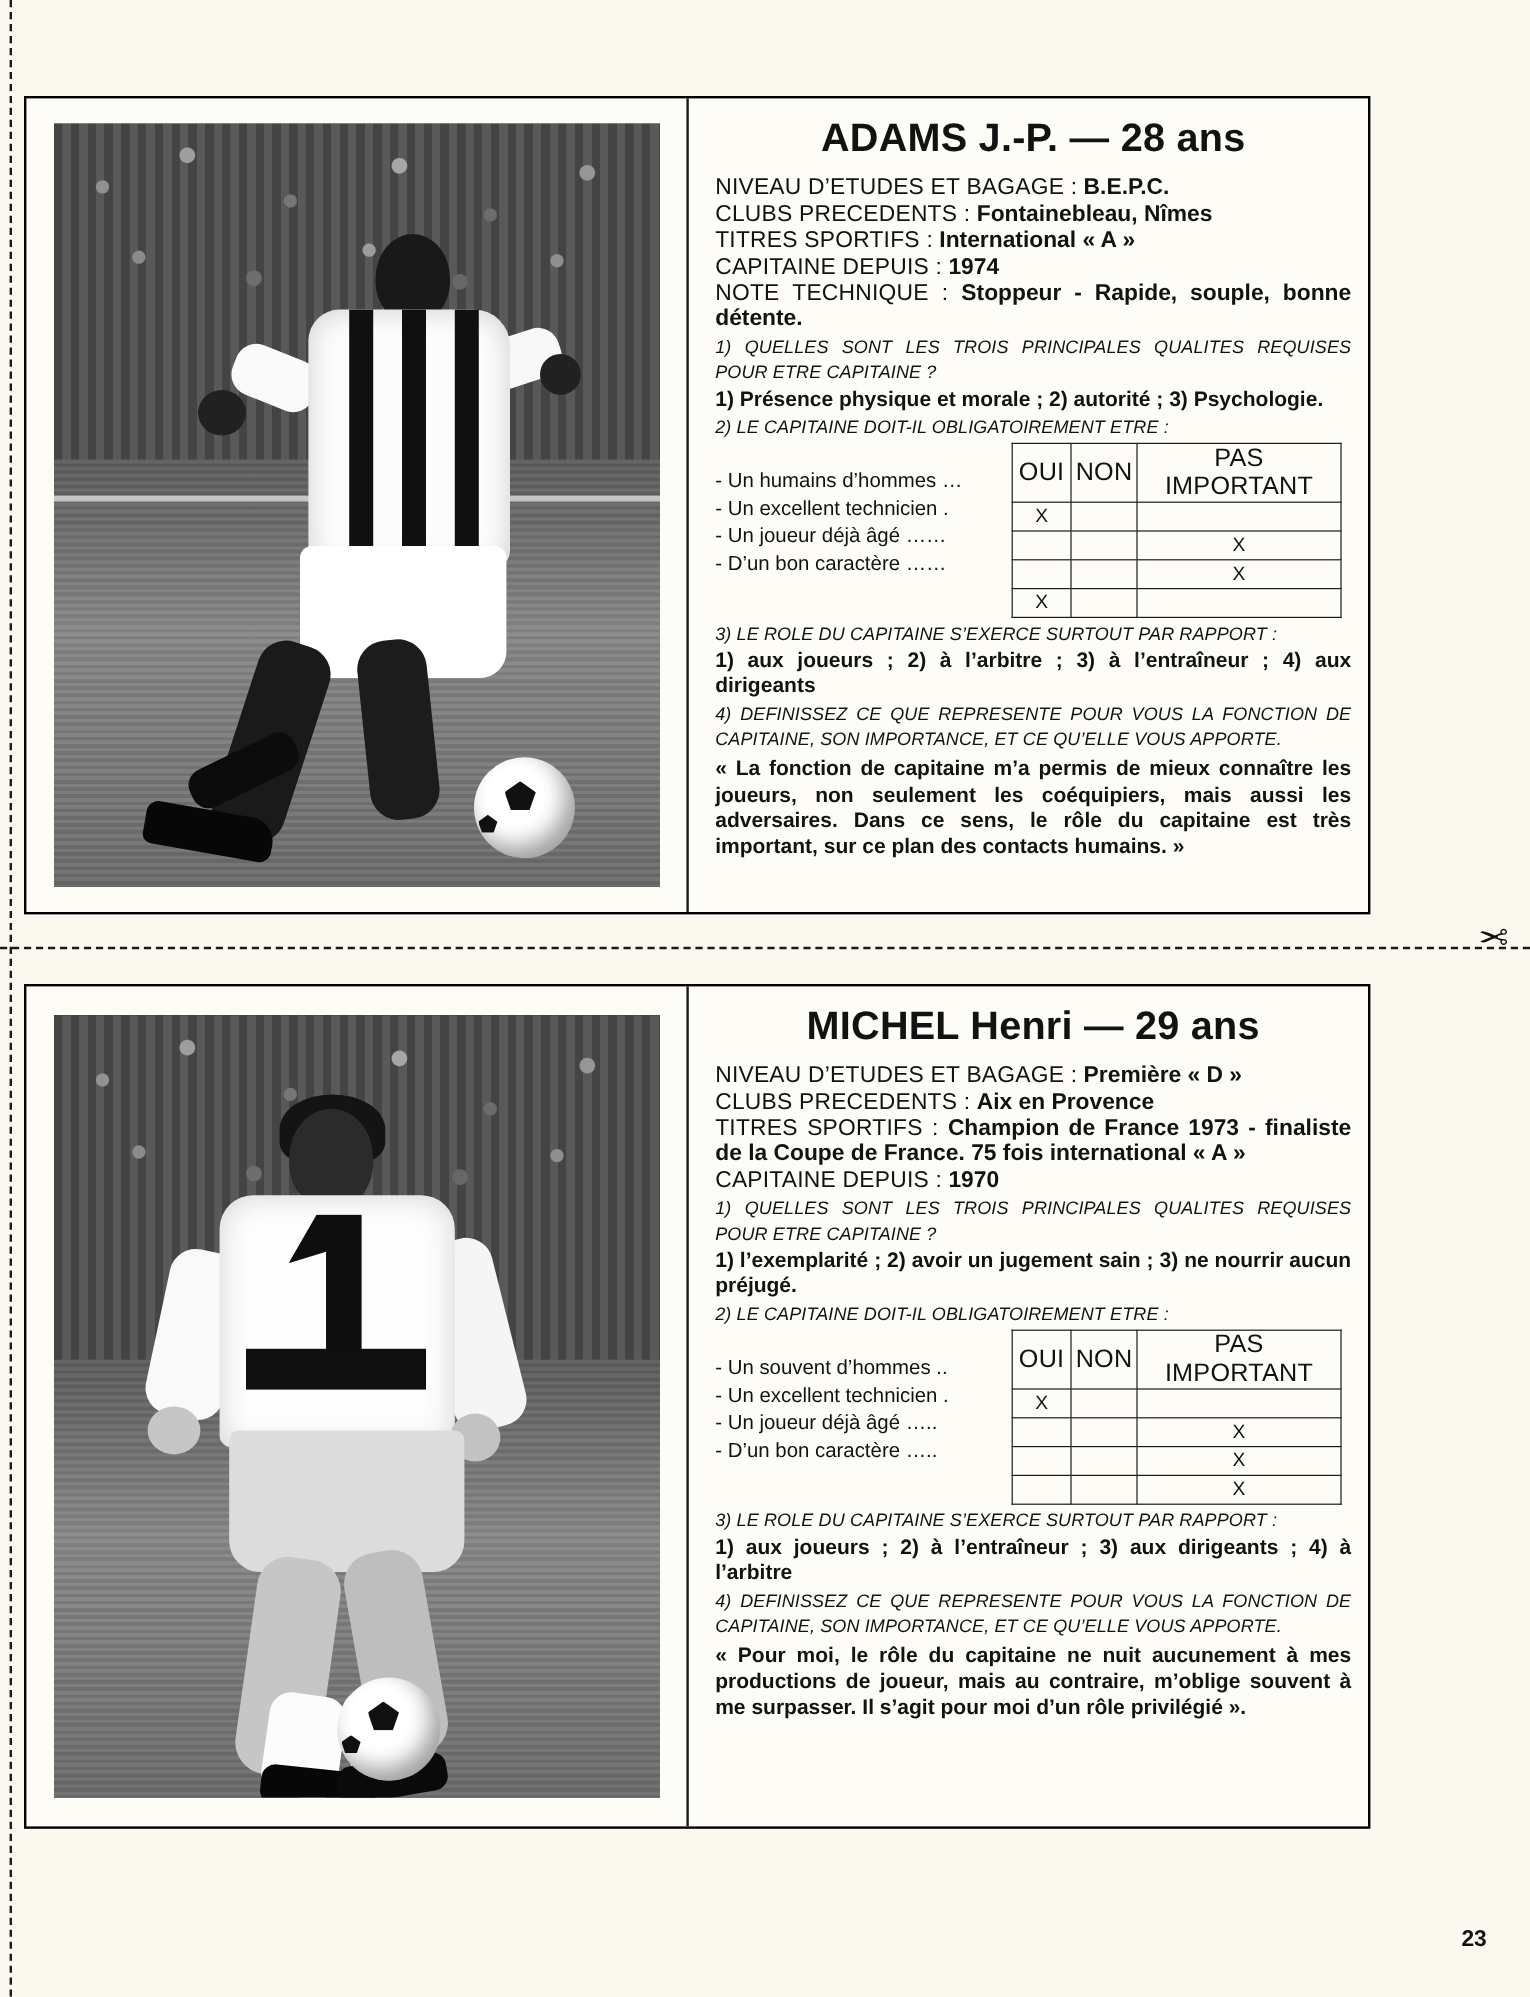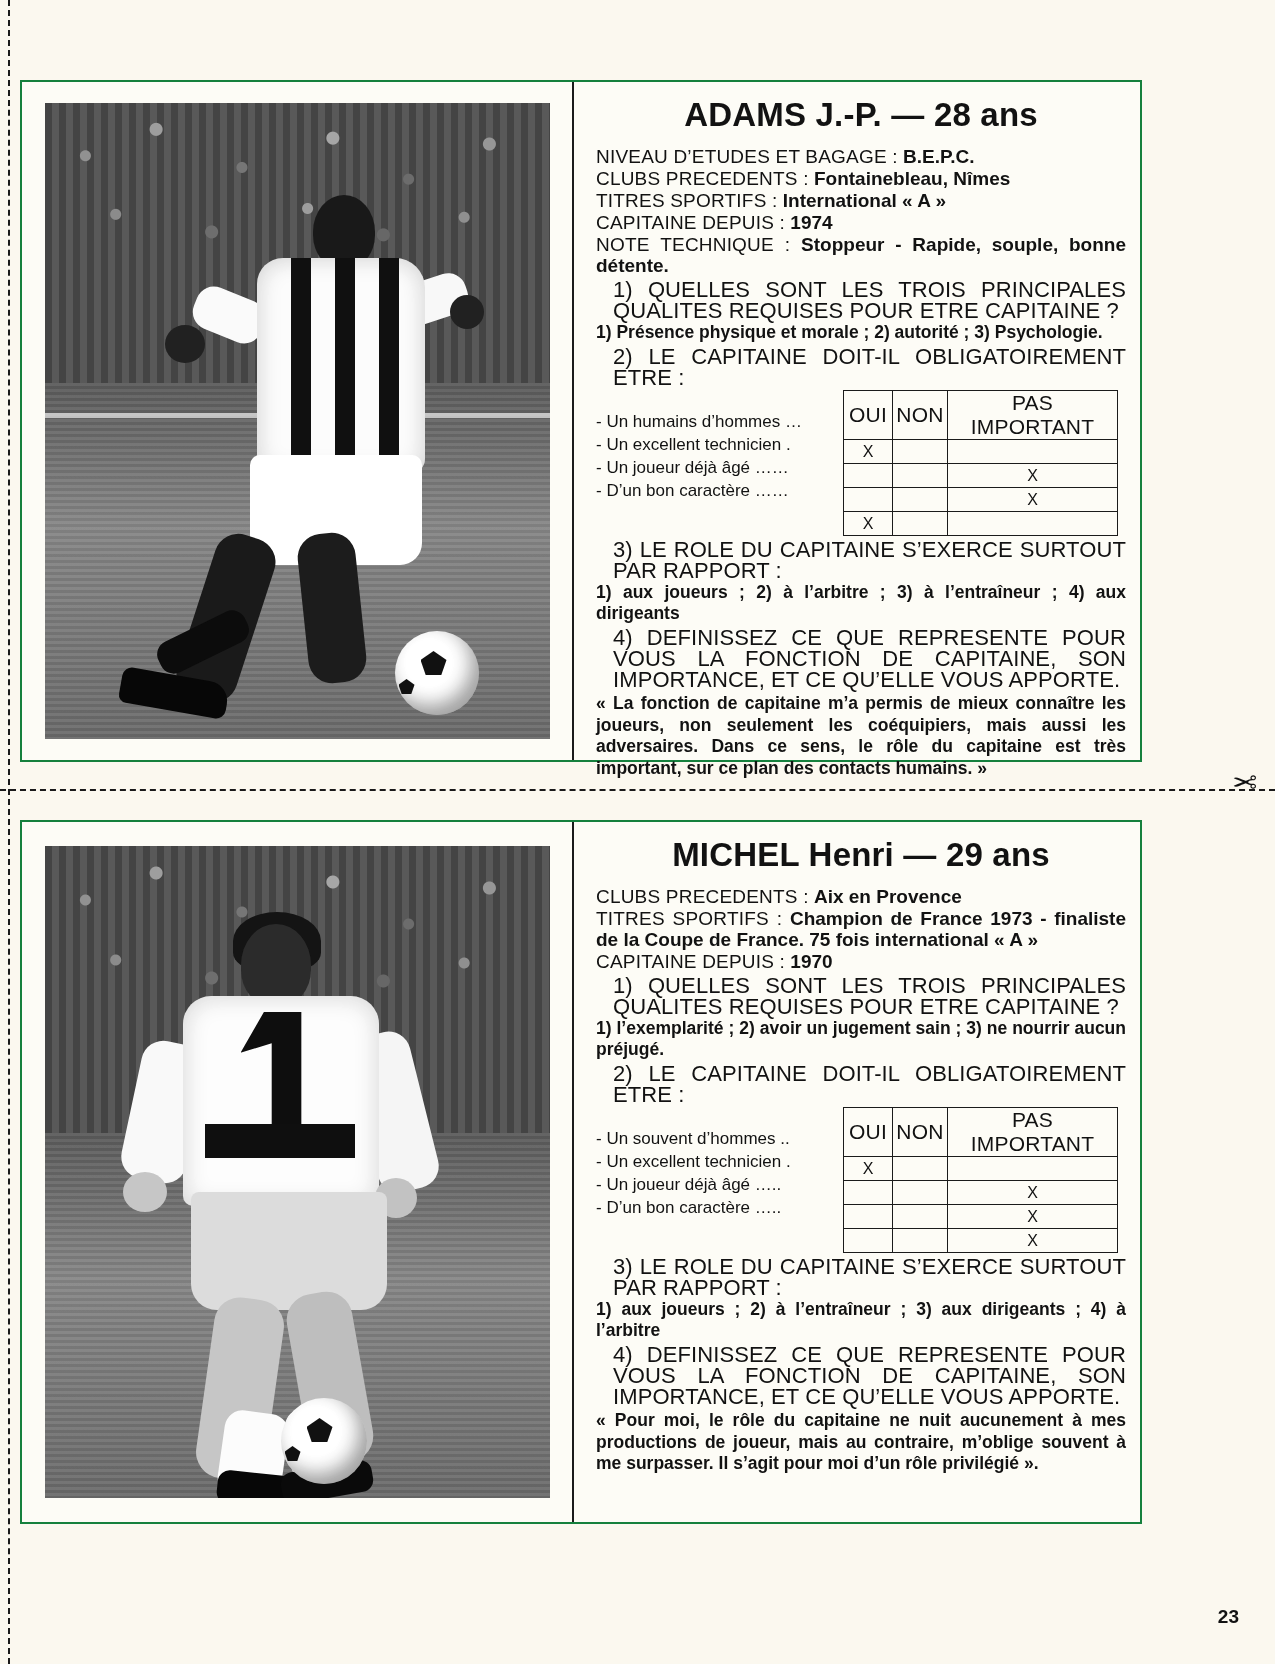--- a/index.html
+++ b/index.html
@@ -44,21 +44,21 @@
     right: 18px;
     top: 768px;
     font-size: 30px;
     line-height: 1;
     transform: scaleX(-1);
     color: #111;
   }
 
   .card {
     position: absolute;
-    border: 2px solid #15803d;
+    border: 2px solid #000000;
     background: #fdfcf6;
     display: flex;
   }
   .card-top { left: 20px; top: 80px; width: 1118px; height: 678px; }
   .card-bottom { left: 20px; top: 820px; width: 1118px; height: 700px; }
 
   .photo-pane {
     width: 552px;
     border-right: 2px solid #1b1b1b;
     box-sizing: border-box;
@@ -181,25 +181,26 @@
   }
   .line {
     font-size: 19px;
     line-height: 21px;
     margin: 0 0 1px 0;
     text-align: justify;
   }
   .lbl { font-weight: normal; letter-spacing: .2px; }
   .val { font-weight: bold; }
   .q {
-    font-size: 22px;
+    font-size: 15px;
     line-height: 21px;
-    margin: 3px 0 1px 17px;
+    margin: 3px 0 1px 0;
     letter-spacing: .1px;
     text-align: justify;
+    font-style: italic;
   }
   .ans {
     font-size: 17.5px;
     line-height: 21px;
     font-weight: bold;
     margin: 0 0 2px 0;
     text-align: justify;
   }
   .quote {
     font-size: 17.5px;
@@ -382,20 +383,24 @@
         <div class="p2-boot-a"></div>
           <div class="p2-boot-b"></div>
         <div class="ball" style="left:236px; top:552px; width:86px; height:86px;"></div>
       </div>
     </div>
 
     <div class="content-pane">
       <h1 class="name">MICHEL Henri — 29 ans</h1>
 
       <p class="line">
+        <span class="lbl">NIVEAU D’ETUDES ET BAGAGE :</span>
+        <span class="val">Première « D »</span>
+      </p>
+      <p class="line">
         <span class="lbl">CLUBS PRECEDENTS :</span>
         <span class="val">Aix en Provence</span>
       </p>
       <p class="line">
         <span class="lbl">TITRES SPORTIFS :</span>
         <span class="val">Champion de France 1973 - finaliste de la Coupe de France. 75 fois international « A »</span>
       </p>
       <p class="line">
         <span class="lbl">CAPITAINE DEPUIS :</span>
         <span class="val">1970</span>

